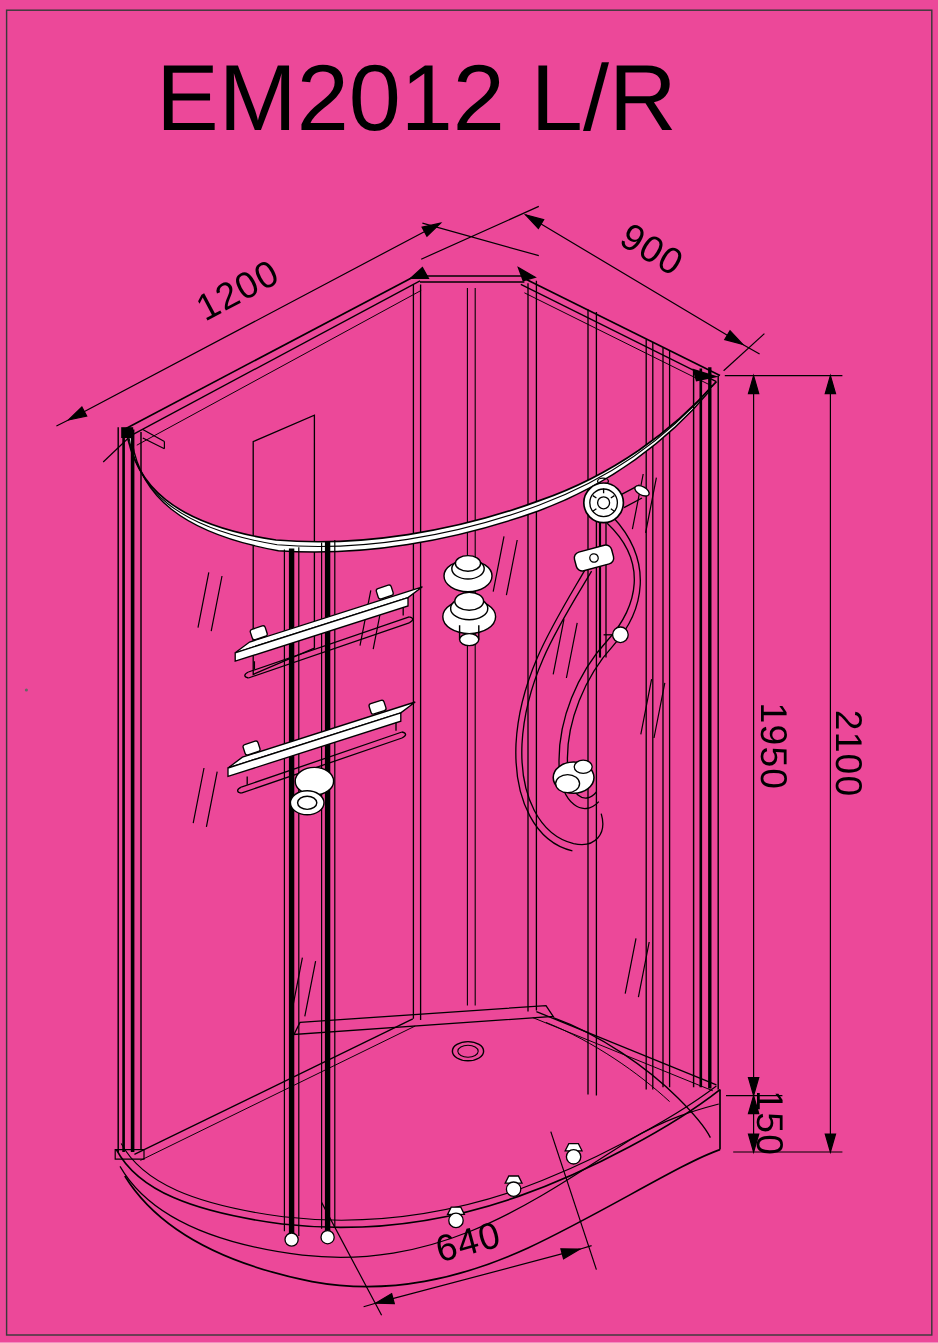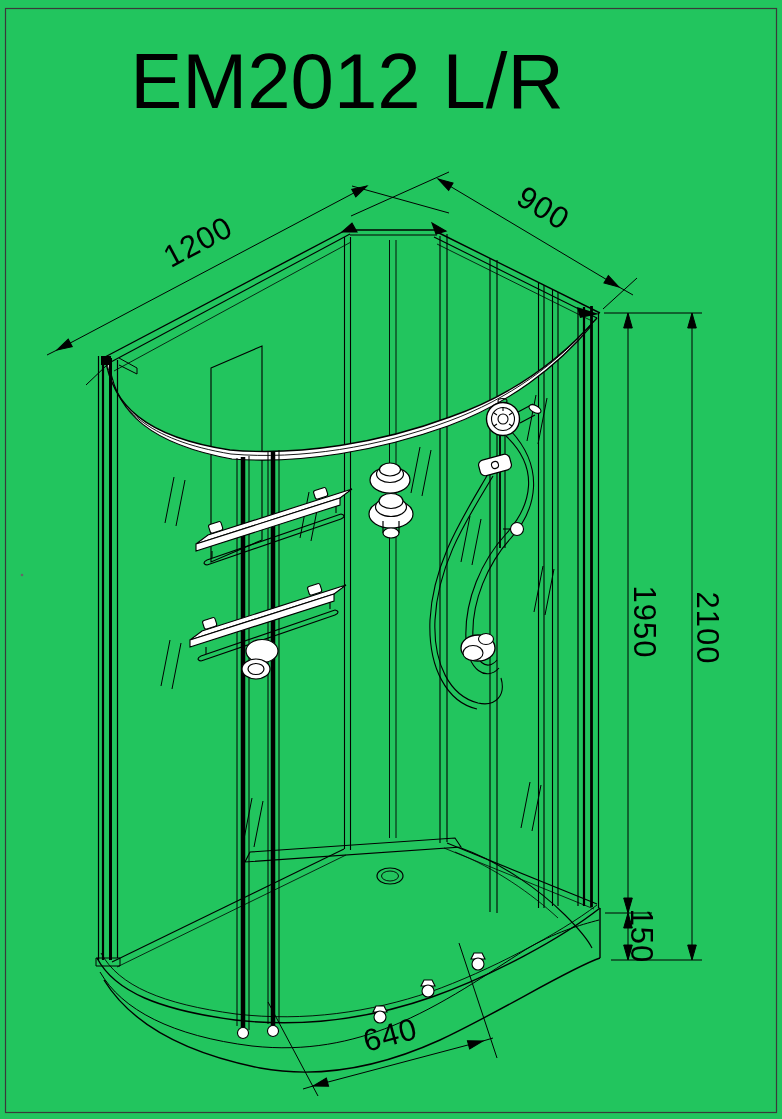--- a/index.html
+++ b/index.html
@@ -1,16 +1,16 @@
 <!DOCTYPE html>
 <html><head>
 <meta charset="utf-8">
 <style>
   html,body{margin:0;padding:0;background:#fff;}
-  .page{position:relative;width:782px;height:1119px;background:#22c55e;overflow:hidden;
+  .page{position:relative;width:782px;height:1119px;background:#ec4899;overflow:hidden;
         font-family:"Liberation Sans", sans-serif;}
   svg{position:absolute;left:0;top:0;}
   text{fill:#000;}
   .title-text{font-size:78px;letter-spacing:0px;}
   .dim-text{font-size:31px;letter-spacing:1px;}
 </style>
 </head>
 <body>
 
 <div class="page">

